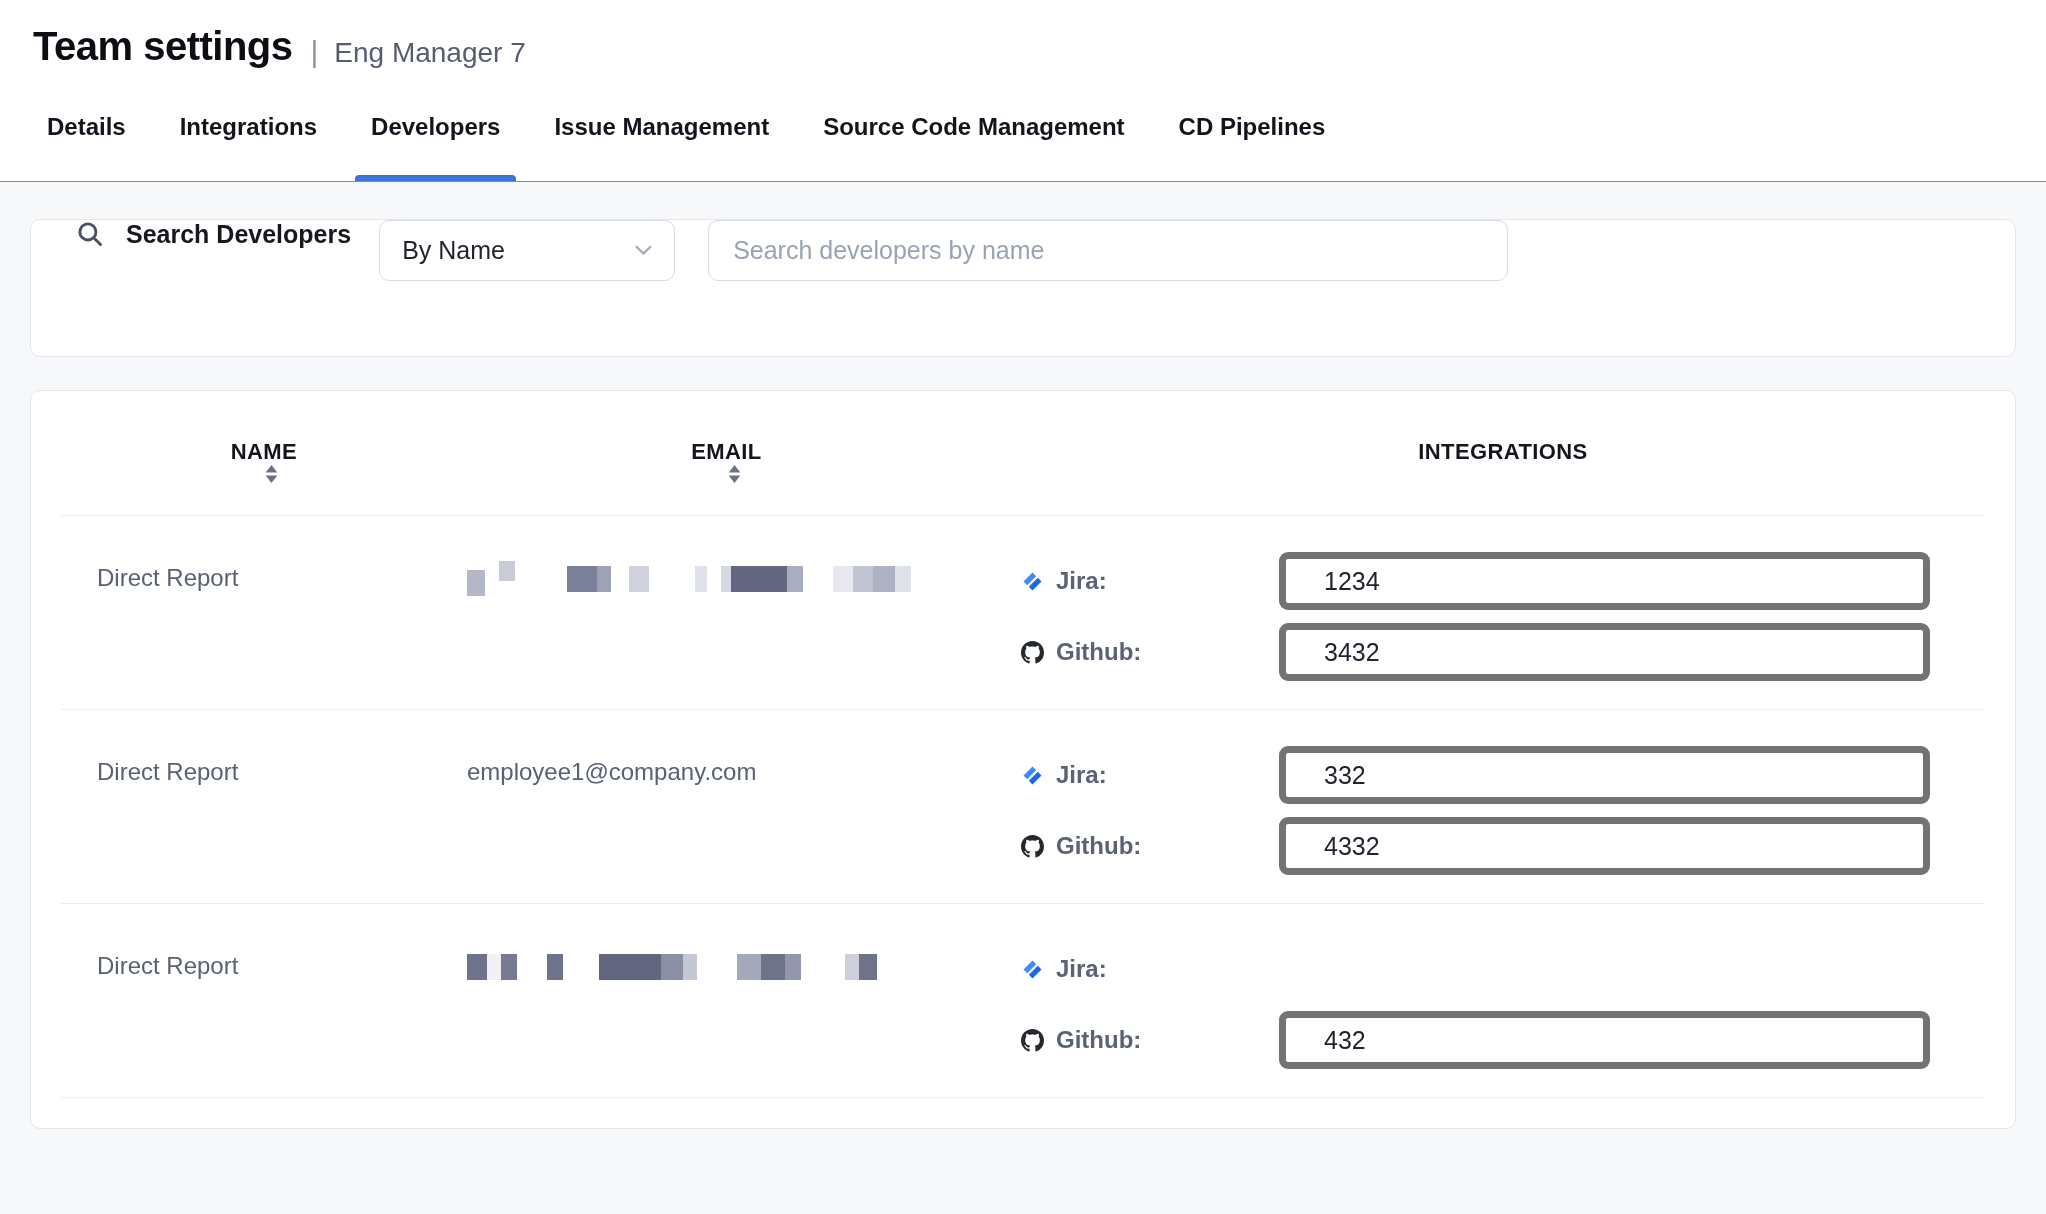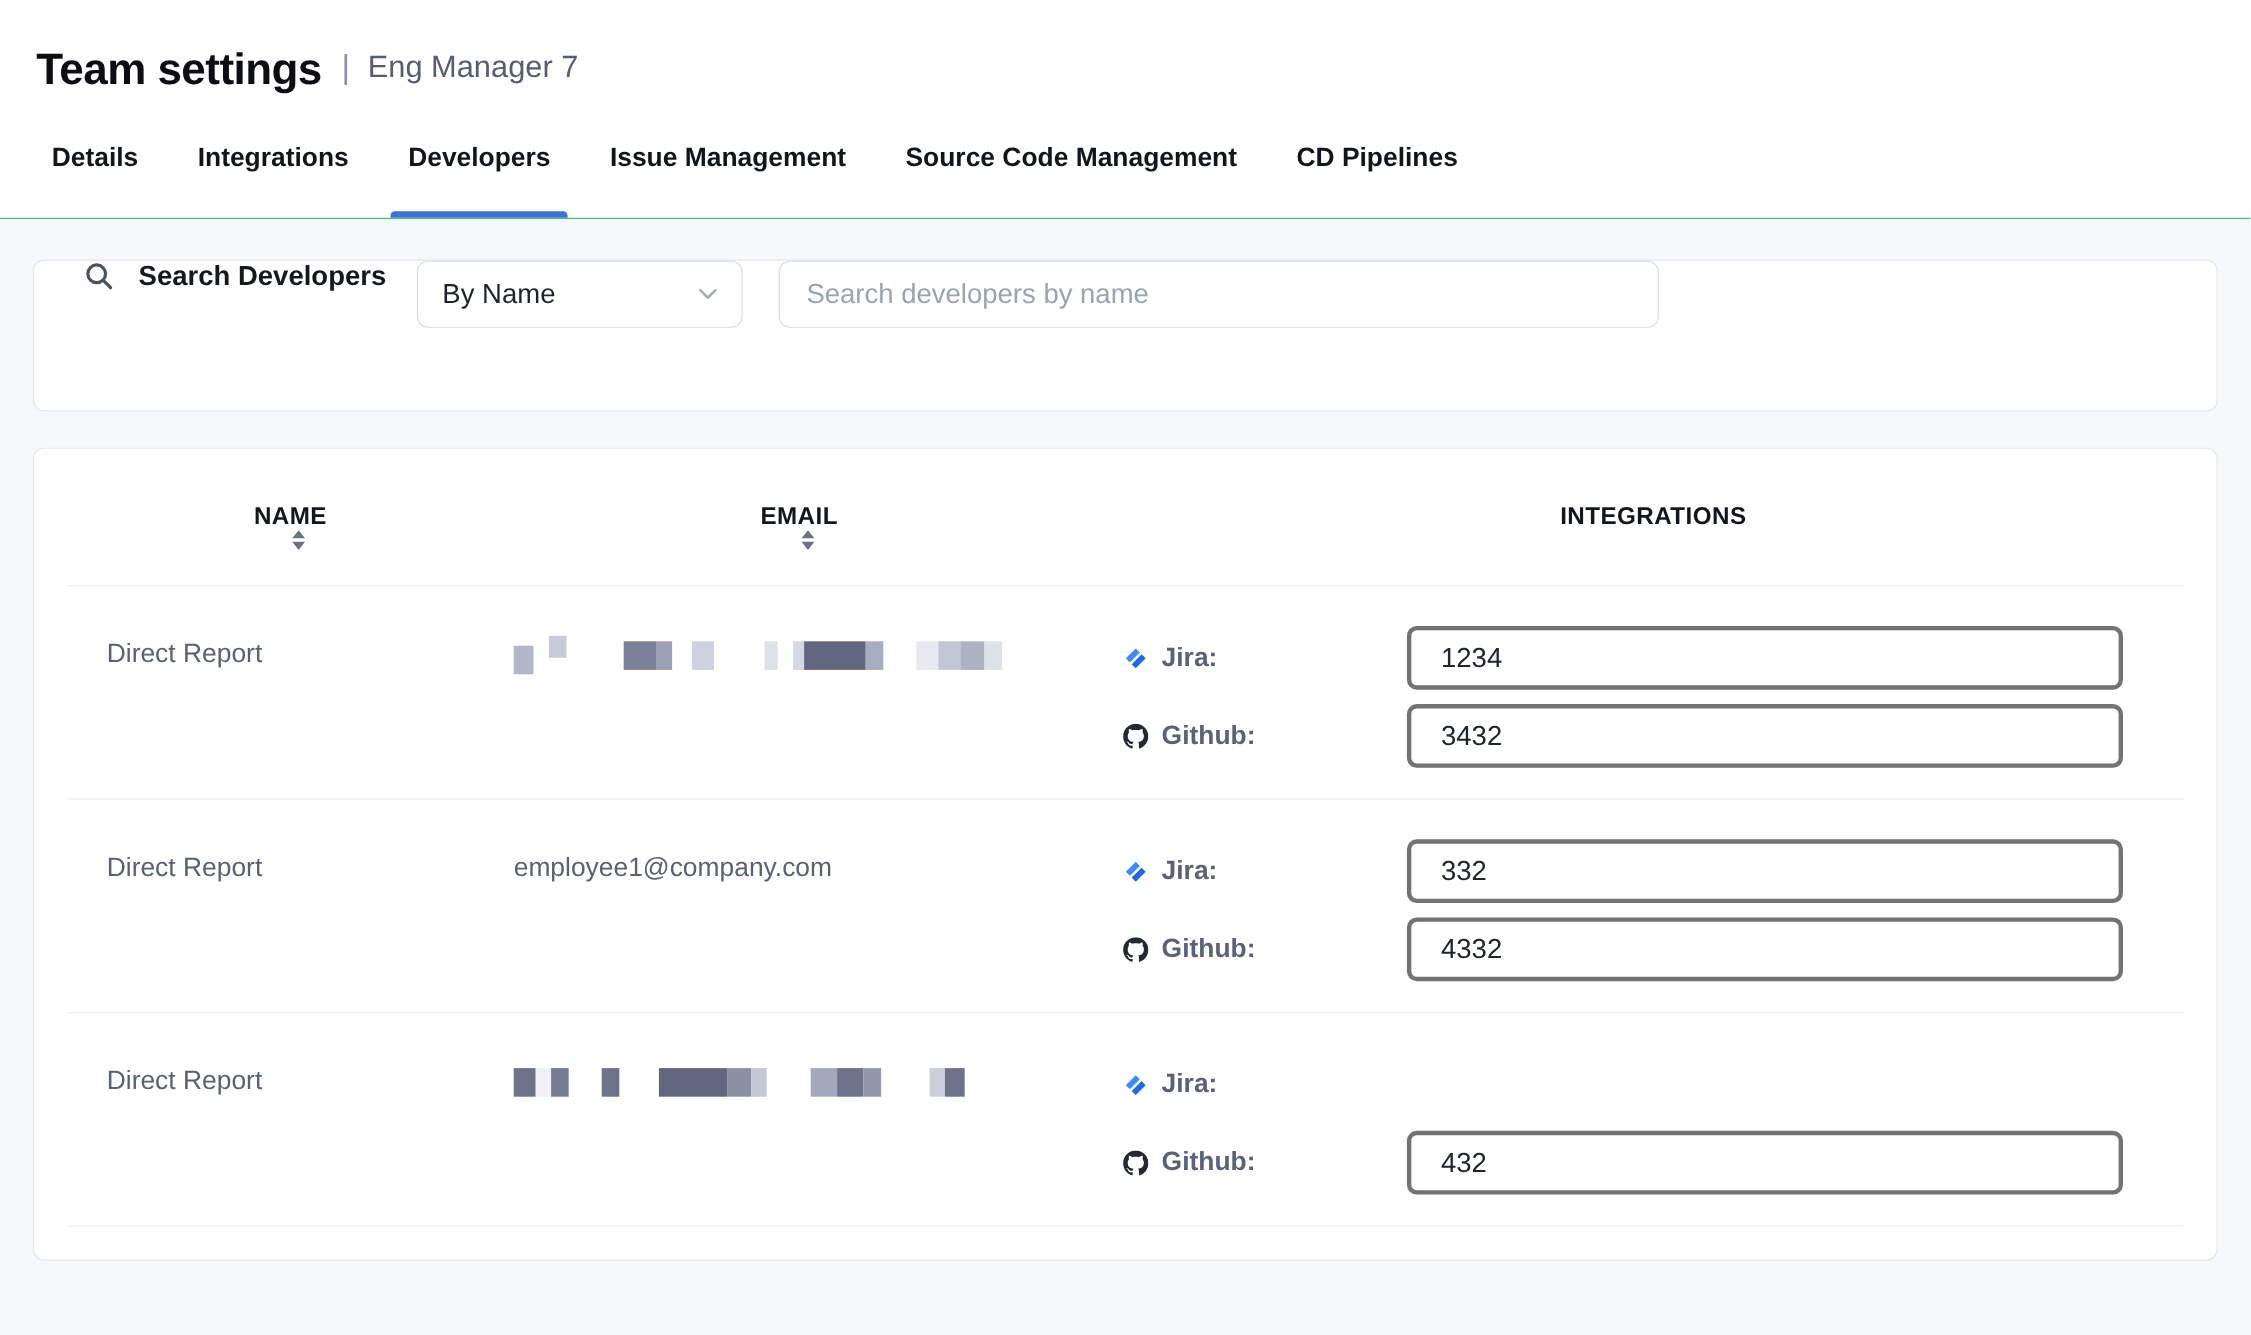--- a/index.html
+++ b/index.html
@@ -6,23 +6,23 @@
   html, body { width: 2046px; height: 1214px; overflow: hidden; }
   body {
     font-family: "Liberation Sans", sans-serif;
     background: #f7f8fa;
     color: #14171f;
   }
 
   
   .topbar {
     background: #ffffff;
-    padding: 41px 30px 14px 33px;
-    display: flex;
-    align-items: flex-start;
+    padding: 24px 30px 14px 33px;
+    display: flex;
+    align-items: flex-end;
   }
   .page-title {
     font-size: 40px;
     font-weight: 800;
     letter-spacing: -0.5px;
     color: #0c0e13;
   }
   .title-sep {
     font-size: 30px;
     font-weight: 300;
@@ -155,23 +155,23 @@
   }
   .int-label-wrap {
     width: 258px;
     display: flex;
     align-items: center;
   }
   .int-label { font-size: 24px; color: #5b6278; margin-left: 12px; font-weight: bold; }
   .int-input {
     width: 651px;
     height: 58px;
-    border: 4px solid #737373;
+    border: 7px solid #737373;
     border-radius: 9px;
-    padding: 0 27px;
+    padding: 0 38px;
     font-size: 25px;
     font-family: "Liberation Sans", sans-serif;
     color: #20242e;
     outline: none;
   }
 
   
   .redacted { display: flex; align-items: center; height: 30px; }
   .px { display: inline-block; height: 26px; }
 

